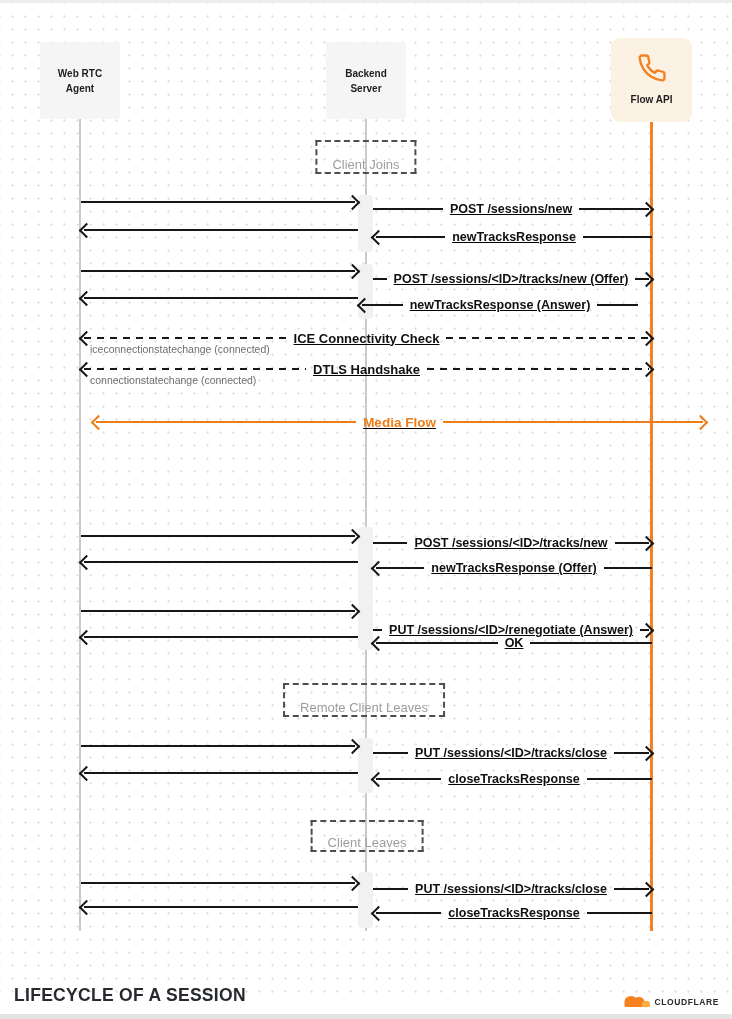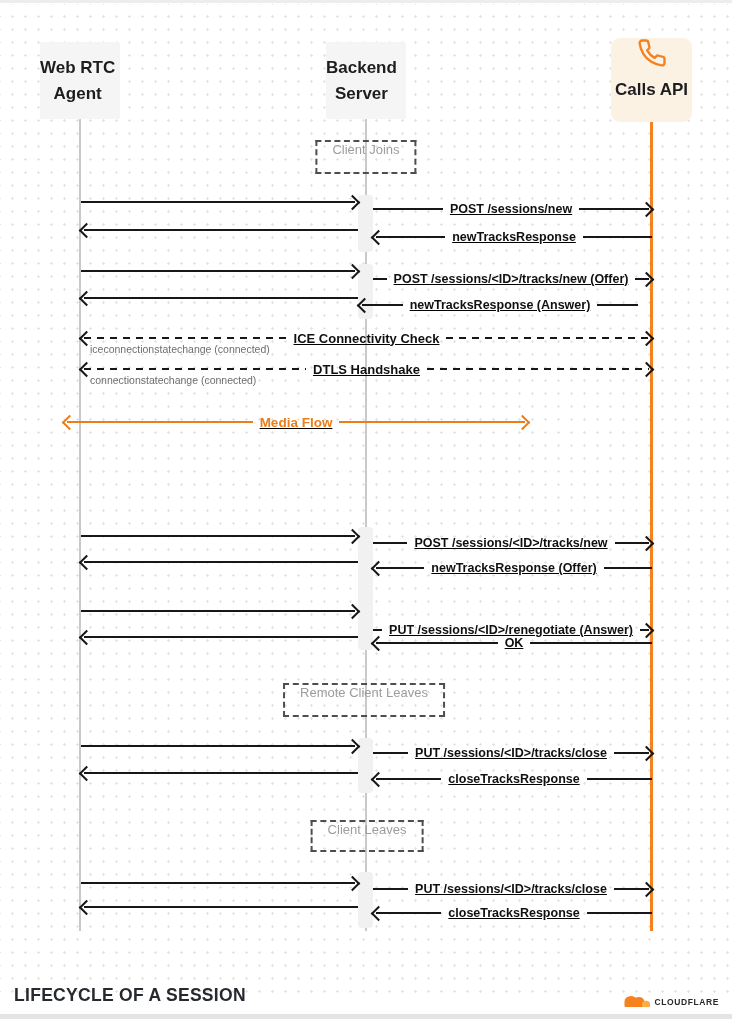--- a/index.html
+++ b/index.html
@@ -7,29 +7,29 @@
           font-family:"Liberation Sans",sans-serif;}
   .dotbg{position:absolute;inset:4px 0 16px 0;
          background-image:radial-gradient(#e4e4e5 1.1px,transparent 1.3px);
          background-size:13px 13px;background-position:6px 6px;}
   .topline{position:absolute;top:0;left:0;right:0;height:3px;background:#ededee;}
   .bottombar{position:absolute;bottom:0;left:0;right:0;height:5px;background:#e3e4e6;}
 
   .lifeline{position:absolute;width:2px;background:#c9c9c9;z-index:0;}
   .lifeline.orange{background:#f6821f;width:3px;}
 
-  .actor{position:absolute;display:flex;align-items:center;justify-content:flex-start;
-         background:#f5f5f6;color:#1d1d1f;font-weight:700;font-size:17px;line-height:1.5;
+  .actor{position:absolute;display:flex;align-items:center;justify-content:center;
+         background:#f5f5f6;color:#1d1d1f;font-weight:700;font-size:10px;line-height:1.5;
          text-align:center;white-space:pre-line;border-radius:2px;z-index:3;}
   .actor.api{background:#fcf2e4;border-radius:9px;flex-direction:column;gap:9px;}
 
   .bar{position:absolute;left:358px;width:15px;background:#f1f1f2;border-radius:4px;z-index:1;}
 
   .section{position:absolute;transform:translateX(-50%);border:2px dashed #4e4e4e;
-           color:#9d9d9d;font-size:13px;font-weight:500;display:flex;align-items:flex-start;
+           color:#9d9d9d;font-size:13px;font-weight:500;display:flex;align-items:flex-end;
            justify-content:center;padding:0 15px;white-space:nowrap;z-index:3;}
 
   .row{position:absolute;display:flex;align-items:center;height:16px;z-index:2;text-decoration:underline;}
   .ln{flex:1;height:0;border-top:2.5px solid #171717;}
   .ln.dash{border:none;height:2.5px;flex:1;
            background:repeating-linear-gradient(90deg,#171717 0 7px,transparent 7px 13px);}
   .chev{width:9px;height:9px;border-top:2.6px solid #171717;border-right:2.6px solid #171717;flex:none;}
   .chev.r{transform:rotate(45deg);margin-left:-8px;}
   .chev.l{transform:rotate(-135deg);margin-right:-8px;}
   .mlbl{font-weight:700;font-size:12.5px;color:#101010;padding:0 7px;white-space:nowrap;flex:none;}
@@ -64,21 +64,21 @@
   <div class="actor" style="left:326px;top:42px;width:80px;height:77px">
     <span>Backend
 Server</span>
   </div>
   <div class="actor api" style="left:611px;top:38px;width:81px;height:84px">
     <span style="display:flex">
       <svg width="30" height="30" viewBox="0 0 24 24" fill="none" stroke="#f48120" stroke-width="1.9" stroke-linecap="round" stroke-linejoin="round">
         <path d="M22 16.92v3a2 2 0 0 1-2.18 2 19.79 19.79 0 0 1-8.63-3.07 19.5 19.5 0 0 1-6-6 19.79 19.79 0 0 1-3.07-8.67A2 2 0 0 1 4.11 2h3a2 2 0 0 1 2 1.72 12.84 12.84 0 0 0 .7 2.81 2 2 0 0 1-.45 2.11L8.09 9.91a16 16 0 0 0 6 6l1.27-1.27a2 2 0 0 1 2.11-.45 12.84 12.84 0 0 0 2.81.7A2 2 0 0 1 22 16.92z"></path>
       </svg>
     </span>
-    <span>Calls API</span>
+    <span>Flow API</span>
   </div>
 
   <div class="bar" style="top:195px;height:57px"></div>
   <div class="bar" style="top:264px;height:55px"></div>
   <div class="bar" style="top:527px;height:123px"></div>
   <div class="bar" style="top:738px;height:55px"></div>
   <div class="bar" style="top:872px;height:56px"></div>
 
   <div class="section" style="left:366px;top:140px;height:30px">
     <span>Client Joins</span>
@@ -143,21 +143,21 @@
 
   <div class="row big" style="left:81px;top:361px;width:571px">
     <i class="chev l"></i>
       <i class="ln dash"></i>
       <span class="mlbl">DTLS Handshake</span>
       <i class="ln dash"></i>
       <i class="chev r"></i>
   </div>
   <div class="note" style="left:90px;top:374px">connectionstatechange (connected)</div>
 
-  <div class="row media" style="left:64px;top:414px;width:464px">
+  <div class="row media" style="left:93px;top:414px;width:613px">
     <i class="chev l"></i>
       <i class="ln"></i>
       <span class="mlbl">Media Flow</span>
       <i class="ln"></i>
       <i class="chev r"></i>
   </div>
 
   <div class="row" style="left:81px;top:528px;width:277px">
     <i class="ln"></i>
       <i class="chev r"></i>

